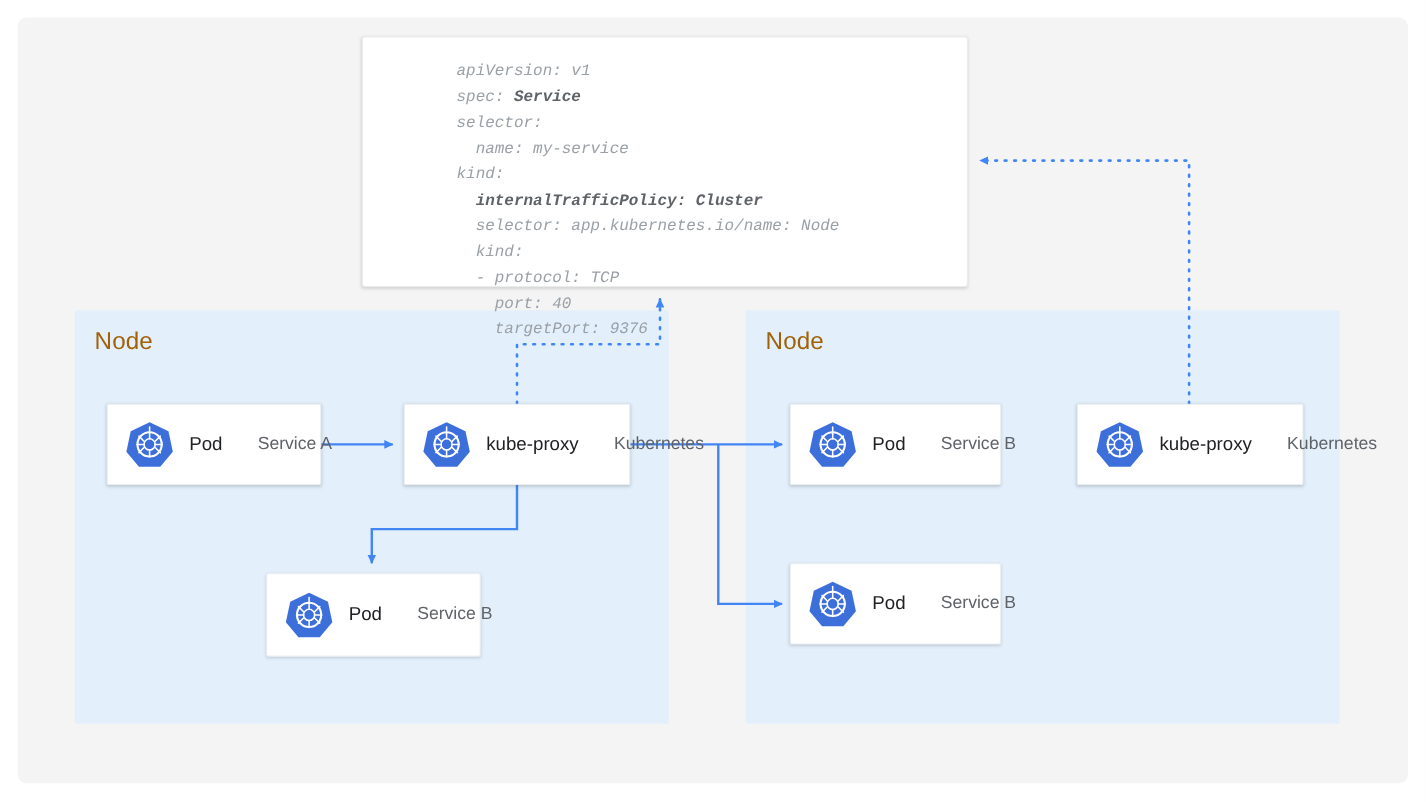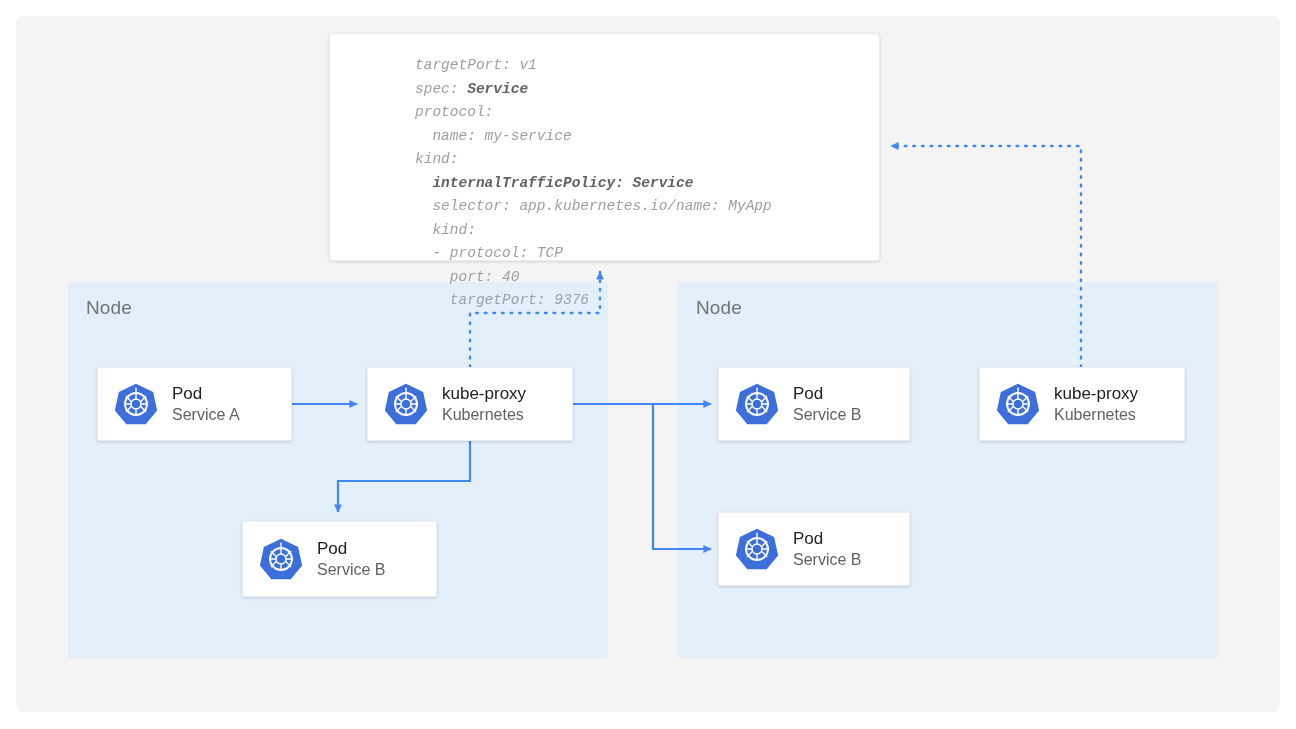--- a/index.html
+++ b/index.html
@@ -35,22 +35,22 @@
     height: 729px;
     pointer-events: none;
   }
   .node-box {
     position: absolute;
     background: #e3f0fc;
     border-radius: 2px;
   }
   .node-label {
     position: absolute;
-    font-size: 19px;
-    color: #737373;
+    font-size: 22px;
+    color: #a16207;
     letter-spacing: 0.1px;
   }
   .card {
     position: absolute;
     background: #ffffff;
     border: 1px solid #eceff1;
     border-radius: 2px;
     box-shadow: 0 1px 3px rgba(60,64,67,0.22);
     display: flex;
     align-items: center;
@@ -59,33 +59,33 @@
   .card .logo {
     flex: 0 0 auto;
     margin-left: 16px;
     margin-right: 14px;
     width: 44px;
     height: 44px;
     display: block;
   }
   .card .labels {
     display: flex;
-    flex-direction: column;
     justify-content: center;
     line-height: 1.22;
   }
   .card .title {
     font-size: 17px;
     color: #202124;
     white-space: nowrap;
   }
   .card .subtitle {
     font-size: 16px;
     color: #5f6368;
     white-space: nowrap;
+    margin-left: 32px;
   }
   .yaml-box {
     position: absolute;
     left: 329px;
     top: 33px;
     width: 551px;
     height: 228px;
     background: #ffffff;
     border: 1px solid #ececec;
     border-radius: 3px;
@@ -138,27 +138,27 @@
 
     <path d="M573,404 L711,404" stroke="#4285f4" stroke-width="2.2" fill="none" marker-end="url(#arrowBlue)"></path>
     <path d="M653,404 L653,549 L711,549" stroke="#4285f4" stroke-width="2.2" fill="none" marker-end="url(#arrowBlue)"></path>
 
     <path d="M470,367 L470,313 L600,313 L600,272" stroke="#4285f4" stroke-width="2.4" fill="none" stroke-dasharray="1.6 7" stroke-linecap="round" marker-end="url(#arrowBlueDot)"></path>
 
     <path d="M1081,367 L1081,146 L891,146" stroke="#4285f4" stroke-width="2.4" fill="none" stroke-dasharray="1.6 7" stroke-linecap="round" marker-end="url(#arrowBlueDot)"></path>
   </svg>
 
   <div class="yaml-box">
-    <div class="yaml-code"><span>targetPort: v1</span>
+    <div class="yaml-code"><span>apiVersion: v1</span>
 <span>spec: </span><b>Service</b>
-<span>protocol:</span>
+<span>selector:</span>
 <span>  name: my-service</span>
 <span>kind:</span>
-<b>  internalTrafficPolicy: Service</b>
-<span>  selector: app.kubernetes.io/name: MyApp</span>
+<b>  internalTrafficPolicy: Cluster</b>
+<span>  selector: app.kubernetes.io/name: Node</span>
 <span>  kind:</span>
 <span>  - protocol: TCP</span>
 <span>    port: 40</span>
 <span>    targetPort: 9376</span></div>
   </div>
 
   <div class="card" style="left:97px; top:367px; width:195px; height:74px;">
     <svg class="logo" viewBox="0 0 100 100">
       <polygon points="50,4 89,23 98,65 72,96 28,96 2,65 11,23" fill="#3d6fdb"></polygon>
       <g fill="none" stroke="#ffffff" stroke-width="3.2" stroke-linecap="round">

